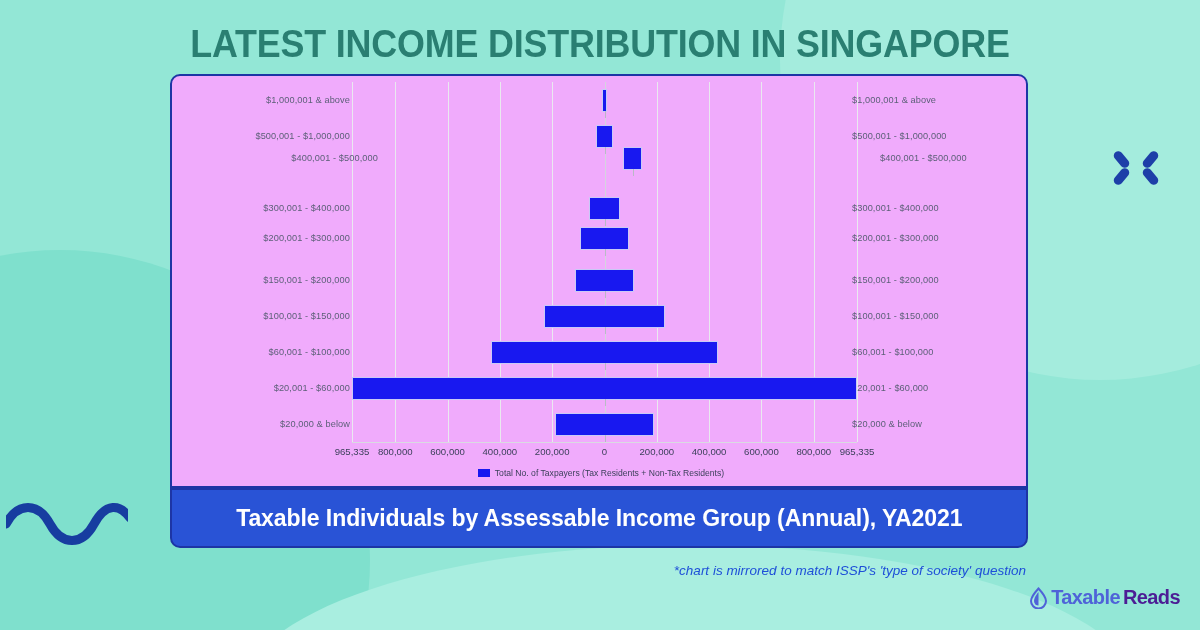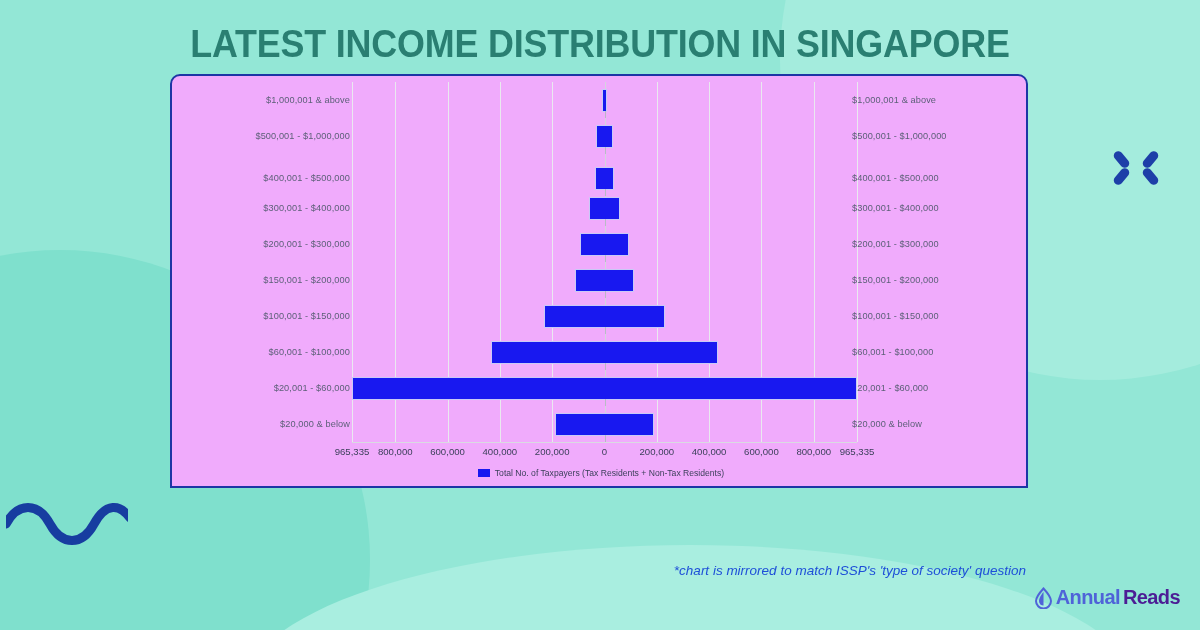--- a/index.html
+++ b/index.html
@@ -219,33 +219,33 @@
             <div class="cat-right">$1,000,001 &amp; above</div>
             <div class="bar" style="left: 429.976px; width: 5.04825px;"></div>
             <div class="tickmark" style="left: 432.5px; top: 29px;"></div>
           </div>
           <div class="row" style="top: 42px;">
             <div class="cat-left">$500,001 - $1,000,000</div>
             <div class="cat-right">$500,001 - $1,000,000</div>
             <div class="bar" style="left: 424.418px; width: 16.1649px;"></div>
             <div class="tickmark" style="left: 432.5px; top: 29px;"></div>
           </div>
-          <div class="row" style="top: 84px;">
+          <div class="row" style="top: 64px; margin-left: 28px;">
             <div class="cat-left">$400,001 - $500,000</div>
             <div class="cat-right">$400,001 - $500,000</div>
             <div class="bar" style="left: 422.9px; width: 19.199px;"></div>
             <div class="tickmark" style="left: 432.5px; top: 29px;"></div>
           </div>
           <div class="row" style="top: 114px;">
             <div class="cat-left">$300,001 - $400,000</div>
             <div class="cat-right">$300,001 - $400,000</div>
             <div class="bar" style="left: 417.355px; width: 30.2895px;"></div>
             <div class="tickmark" style="left: 432.5px; top: 29px;"></div>
           </div>
-          <div class="row" style="top: 150px;">
+          <div class="row" style="top: 144px;">
             <div class="cat-left">$200,001 - $300,000</div>
             <div class="cat-right">$200,001 - $300,000</div>
             <div class="bar" style="left: 407.756px; width: 49.4885px;"></div>
             <div class="tickmark" style="left: 432.5px; top: 29px;"></div>
           </div>
           <div class="row" style="top: 186px;">
             <div class="cat-left">$150,001 - $200,000</div>
             <div class="cat-right">$150,001 - $200,000</div>
             <div class="bar" style="left: 403.231px; width: 58.5387px;"></div>
             <div class="tickmark" style="left: 432.5px; top: 29px;"></div>
@@ -289,26 +289,29 @@
           <span class="xtick" style="left: 641.754px;">800,000</span>
           <span class="xtick" style="left: 685px;">965,335</span>
         </div>
       <div class="legend">
         <span class="legend-swatch"></span>
         <span class="legend-text">Total No. of Taxpayers (Tax Residents + Non-Tax Residents)</span>
       </div>
     </div>
   </div>
 
+  <div class="banner">
+    <div class="banner-text">Taxable Individuals by Assessable Income Group (Annual), YA2021</div>
+  </div>
 
   <div class="footnote">*chart is mirrored to match ISSP's 'type of society' question</div>
 
 
   <div class="logo">
     <svg width="19" height="22" viewBox="0 0 19 22">
       <path d="M9.5 1.5 C 4 7.5, 2 11, 2 14 a 7.5 7.5 0 0 0 15 0 c 0 -3, -2 -6.5, -7.5 -12.5 z" fill="none" stroke="#4f63d8" stroke-width="2"></path>
       <path d="M9.5 5 C 6 9.5, 5 12, 5 14 a 4.5 4.5 0 0 0 4.5 4.5 z" fill="#4f63d8"></path>
     </svg>
-    <span class="logo-word-a">Annual</span>
+    <span class="logo-word-a">Taxable</span>
     <span class="logo-word-b">Reads</span>
   </div>
 
 </div>
 
 </body></html>

